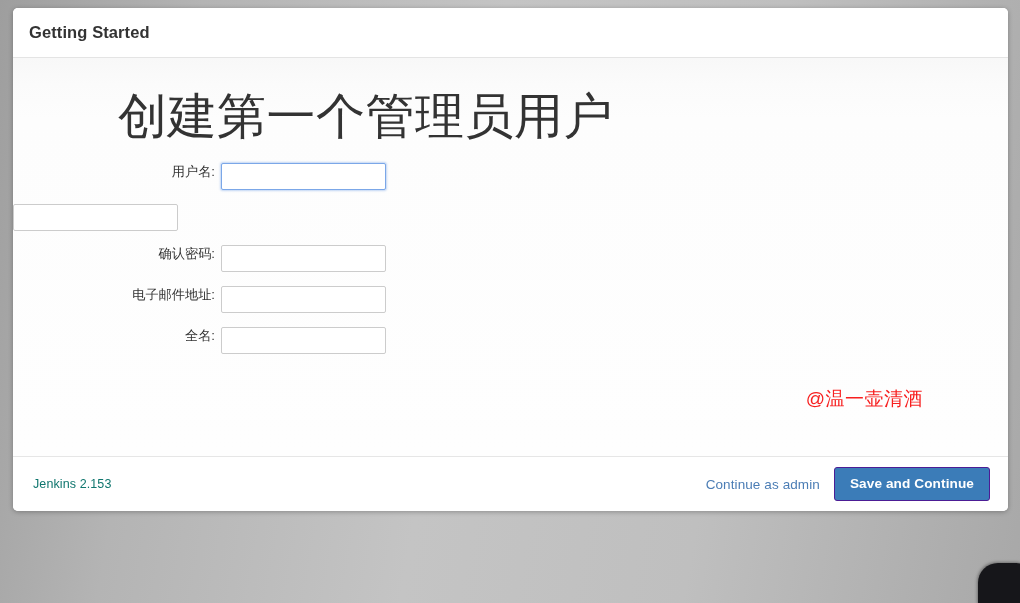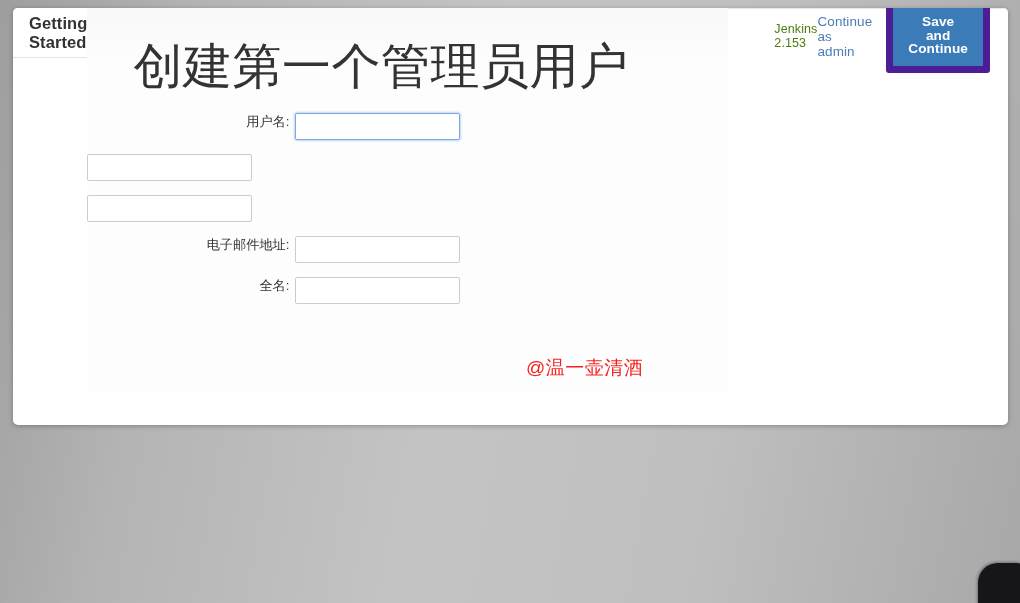--- a/index.html
+++ b/index.html
@@ -11,27 +11,27 @@
   }
   body {
     background: linear-gradient(100deg, #9e9e9e 0%, #b4b4b4 18%, #c4c4c4 45%, #bfbfbf 70%, #a8a8a8 100%);
     position: relative;
   }
 
   
   #card {
     position: absolute;
     left: 13px; top: 8px;
-    width: 995px; height: 417px;
+    width: 995px; height: 503px;
     background: #ffffff;
     border-radius: 5px 5px 5px 5px;
     box-shadow: 0 1px 5px rgba(0,0,0,.28);
     overflow: hidden;
     display: flex;
-    flex-direction: row;
+    flex-direction: column;
   }
 
   
   #card-header {
     height: 50px;
     flex: 0 0 50px;
     border-bottom: 1px solid #e4e4e4;
     background: #ffffff;
     display: flex;
     align-items: center;
@@ -51,21 +51,21 @@
     background: linear-gradient(#f8f8f8 0px, #fbfbfb 26px, #fdfdfd 60px, #fefefe 100%);
     overflow: hidden;
   }
 
   #setup-wrap {
     padding: 30px 0 0 0;
   }
 
   h1.page-heading {
     margin: 0;
-    padding: 0 0 0 46px;
+    padding: 0 0 0 105px;
     font-size: 49px;
     font-weight: normal;
     line-height: 1.15;
     color: #333333;
     letter-spacing: .5px;
   }
 
   
   form#admin-form {
     margin: 19px 0 0 0;
@@ -116,40 +116,39 @@
     flex: 0 0 55px;
     height: 55px;
     border-top: 1px solid #e6e6e6;
     background: #ffffff;
     display: flex;
     align-items: center;
     padding: 0 18px 0 20px;
   }
   #version {
     font-size: 12.5px;
-    color: #4d7c0f;
-    letter-spacing: .1px;
-    margin-left: 26px;
+    color: #0f766e;
+    letter-spacing: .1px;
   }
   #footer-actions {
     margin-left: auto;
     display: flex;
     align-items: center;
     gap: 14px;
     justify-content: center;
   }
   a#skip-link {
     font-size: 13.5px;
     color: #4b7db5;
     text-decoration: none;
     letter-spacing: .1px;
   }
   button#save-btn {
     background: #3b7cb8;
-    border: 7px solid #4c1d95;
+    border: 1px solid #4c1d95;
     color: #ffffff;
     font-size: 13.6px;
     font-weight: bold;
     padding: 9px 15px 10px 15px;
     border-radius: 3px;
     cursor: pointer;
     font-family: "Liberation Sans", sans-serif;
     letter-spacing: .1px;
     line-height: 1;
   }
@@ -182,20 +181,21 @@
       <form id="admin-form">
 
       <div class="form-row">
             <label class="lbl">用户名:</label>
             <input class="fld focused" type="text" placeholder="" style="">
           </div>
           <div class="form-row">
             <input class="fld" type="password" placeholder="" style="">
           </div>
           <div class="form-row">
+            <label class="lbl">确认密码:</label>
             <input class="fld" type="password" placeholder="" style="">
           </div>
           <div class="form-row">
             <label class="lbl">电子邮件地址:</label>
             <input class="fld" type="text" placeholder="" style="">
           </div>
           <div class="form-row">
             <label class="lbl">全名:</label>
             <input class="fld" type="text" placeholder="" style="">
           </div>

